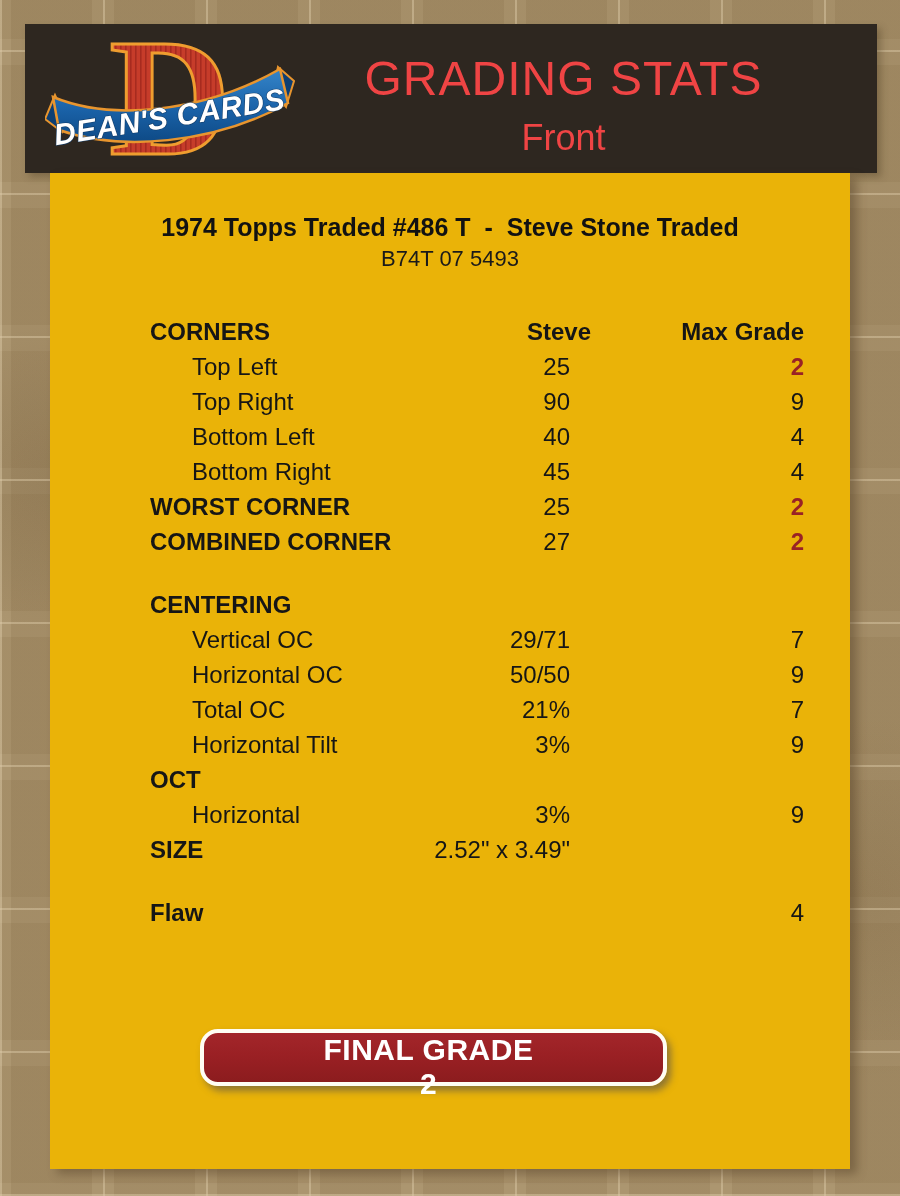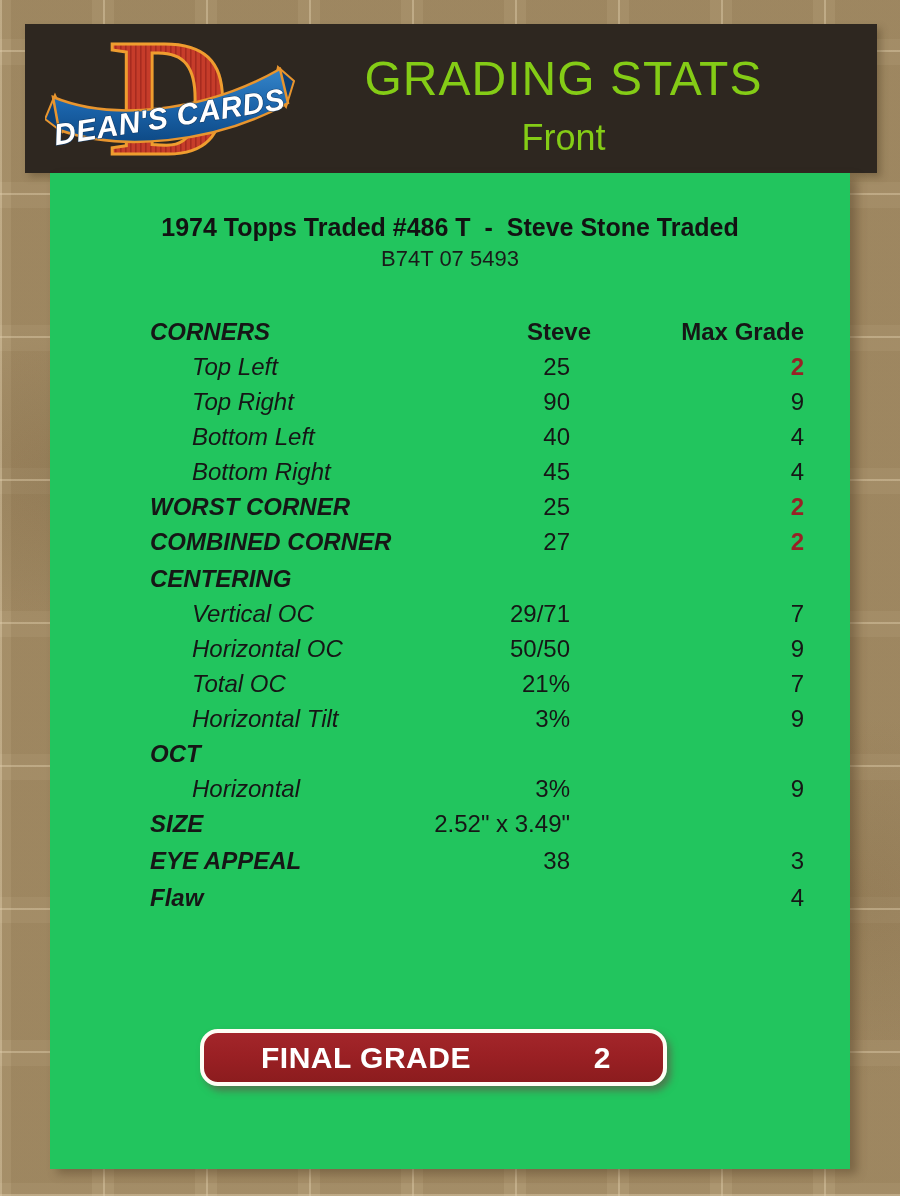--- a/index.html
+++ b/index.html
@@ -15,46 +15,46 @@
       radial-gradient(ellipse 300px 220px at 8% 40%, rgba(90,68,38,.18), rgba(0,0,0,0) 70%),
       radial-gradient(ellipse 340px 260px at 95% 75%, rgba(90,68,38,.15), rgba(0,0,0,0) 70%);
   }
   .header{
     position:absolute;left:25px;top:24px;width:852px;height:149px;
     background:#2e2720;display:flex;align-items:center;
     box-shadow:4px 4px 7px rgba(70,54,30,.35);
   }
   .logo{width:272px;height:149px;position:relative;flex:0 0 auto;}
   .logo svg{position:absolute;left:20px;top:5px;}
-  .header-text{flex:1;text-align:center;color:#84cc16;padding:14px 47px 0 0;}
+  .header-text{flex:1;text-align:center;color:#ef4444;padding:14px 47px 0 0;}
   .header-title{font-size:48px;line-height:52px;letter-spacing:1px;font-weight:400;}
   .header-sub{font-size:36px;line-height:40px;margin-top:13px;font-weight:400;}
   .panel{
     position:absolute;left:50px;top:173px;width:800px;height:996px;
-    background:#22c55e;box-shadow:7px 5px 9px rgba(82,63,35,.45);
+    background:#eab308;box-shadow:7px 5px 9px rgba(82,63,35,.45);
   }
   .card-title{margin-top:38px;text-align:center;font-size:25px;line-height:32px;font-weight:bold;color:#121212;}
   .card-serial{text-align:center;font-size:22px;line-height:32px;color:#1a1a1a;}
   .grade-table{margin-top:39px;position:relative;}
   .row{position:relative;height:35px;line-height:35px;font-size:24px;color:#161616;}
-  .row.gap{margin-top:2px;}
-  .r-label{position:absolute;left:100px;white-space:nowrap;font-style:italic;}
+  .row.gap{margin-top:28px;}
+  .r-label{position:absolute;left:100px;white-space:nowrap;}
   .r-label.ind{left:142px;}
   .bold{font-weight:bold;}
   .r-val{position:absolute;left:280px;width:240px;text-align:right;white-space:nowrap;}
   .row.hdr .r-val{width:261px;}
   .r-max{position:absolute;left:594px;width:160px;text-align:right;}
   .r-max.red{color:#992226;font-weight:bold;}
   .final-grade{
     position:absolute;left:150px;top:856px;width:467px;height:57px;
     box-sizing:border-box;border:4px solid #fffdf4;border-radius:18px;
     background:linear-gradient(180deg,#a3262a 0%,#9a2024 45%,#8c1c1e 100%);
     box-shadow:4px 5px 7px rgba(97,86,70,.65);
     display:flex;align-items:center;justify-content:space-between;
-    padding:0 52px 0 57px;color:#ffffff;font-size:30px;font-weight:bold;letter-spacing:.5px;
+    padding:0 52px 0 42px;color:#ffffff;font-size:30px;font-weight:bold;letter-spacing:.5px;flex-direction:column;
   }
 </style>
 </head>
 <body>
 
 <div class="header">
   <div class="logo">
     <svg width="250" height="140" viewBox="0 0 250 140">
       <defs>
         <pattern id="pinstripe" width="5" height="6" patternUnits="userSpaceOnUse">
@@ -156,25 +156,20 @@
         <span class="r-label ind">Horizontal</span>
         <span class="r-val">3%</span>
         <span class="r-max">9</span>
       </div>
       <div class="row">
         <span class="r-label bold">SIZE</span>
         <span class="r-val">2.52" x 3.49"</span>
         <span class="r-max"></span>
       </div>
       <div class="row gap">
-        <span class="r-label bold">EYE APPEAL</span>
-        <span class="r-val">38</span>
-        <span class="r-max">3</span>
-      </div>
-      <div class="row gap">
         <span class="r-label bold">Flaw</span>
         <span class="r-val"></span>
         <span class="r-max">4</span>
       </div>
     </div>
 
   <div class="final-grade">
     <span>FINAL GRADE</span>
     <span>2</span>
   </div>

